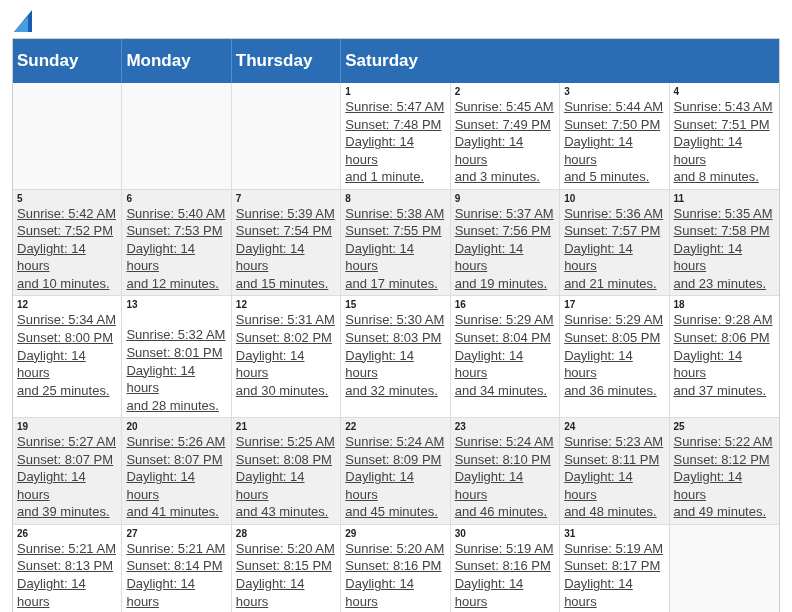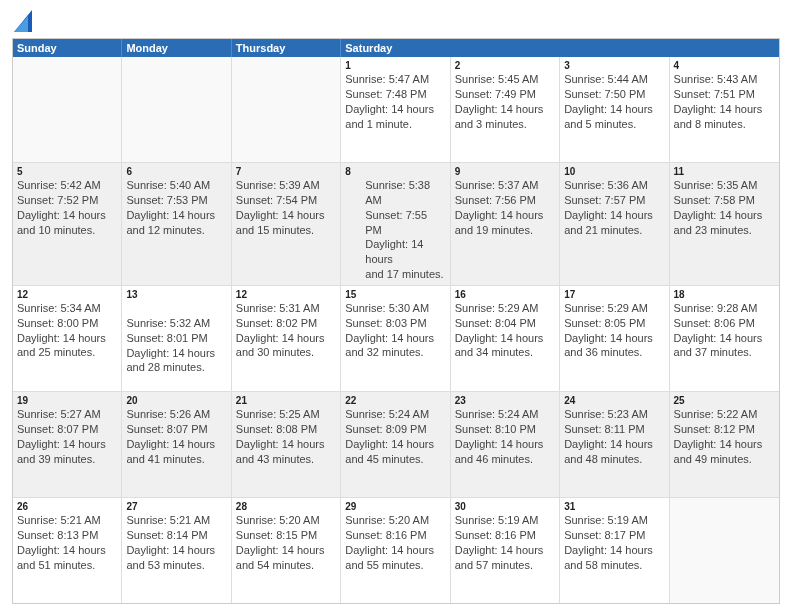--- a/index.html
+++ b/index.html
@@ -67,23 +67,23 @@
       flex-direction: column;
       border: 1px solid #ccc;
     }
     .cal-header {
       display: grid;
       grid-template-columns: repeat(7, 1fr);
       background: #2a6db5;
     }
     .cal-header-cell {
       color: #fff;
-      font-size: 11px;
-      font-weight: bold;
-      padding: 3px 4px;
+      font-size: 17px;
+      font-weight: bold;
+      padding: 12px 4px;
       text-align: left;
       border-right: 1px solid #4a8dd5;
     }
     .cal-header-cell:last-child {
       border-right: none;
     }
     .cal-body {
       flex: 1;
       display: flex;
       flex-direction: column;
@@ -114,23 +114,24 @@
     .cal-cell.shaded {
       background: #f0f0f0;
     }
     .day-num {
       font-size: 10px;
       font-weight: bold;
       color: #222;
       margin-bottom: 1px;
     }
     .cell-info {
-      font-size: 11px;
+      font-size: 13px;
       color: #444;
       line-height: 1.35;
+      text-decoration: underline;
     }
   </style>
 </head>
 <body>
 
 <div class="page">
   <div class="header">
     <div class="logo">
       <div class="logo-text">
         <span class="logo-general"></span>
@@ -206,21 +207,21 @@
           </div>
           <div class="cal-cell shaded">
             <div class="day-num">7</div>
             <div class="cell-info" style="white-space: pre-line;">Sunrise: 5:39 AM
 Sunset: 7:54 PM
 Daylight: 14 hours
 and 15 minutes.</div>
           </div>
           <div class="cal-cell shaded">
             <div class="day-num">8</div>
-            <div class="cell-info" style="white-space: pre-line; margin-left: 20px;">Sunrise: 5:38 AM
+            <div class="cell-info" style="white-space: pre-line;">Sunrise: 5:38 AM
 Sunset: 7:55 PM
 Daylight: 14 hours
 and 17 minutes.</div>
           </div>
           <div class="cal-cell shaded">
             <div class="day-num">9</div>
             <div class="cell-info" style="white-space: pre-line;">Sunrise: 5:37 AM
 Sunset: 7:56 PM
 Daylight: 14 hours
 and 19 minutes.</div>

